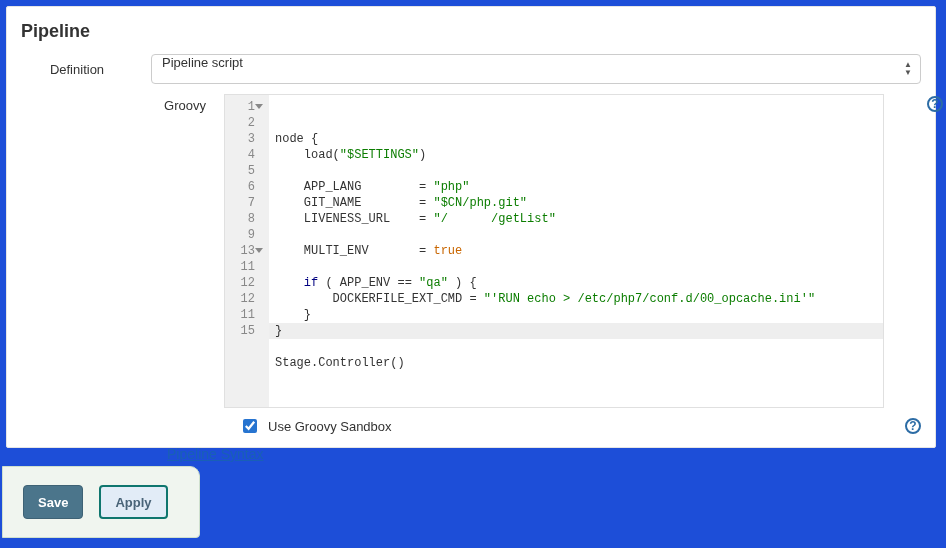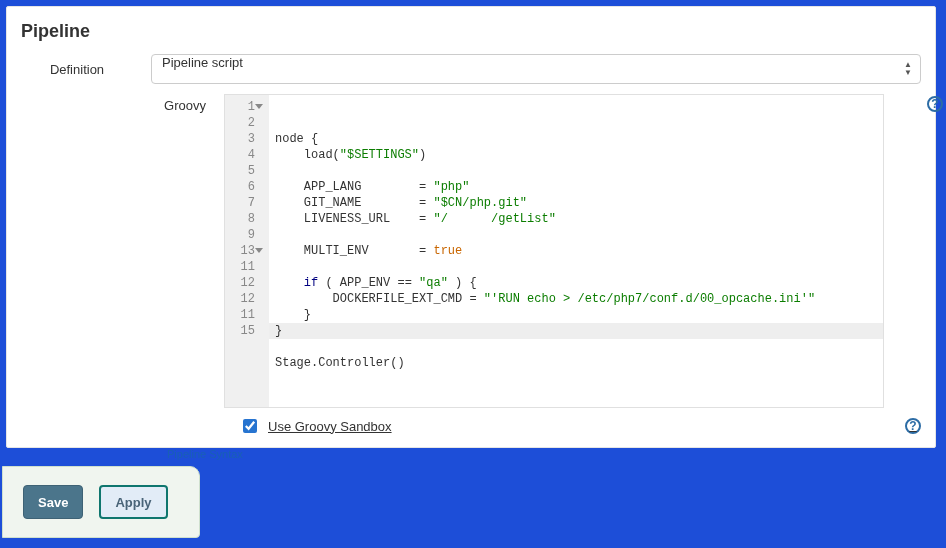--- a/index.html
+++ b/index.html
@@ -144,34 +144,34 @@
     align-items: flex-start;
     padding: 0 14px 6px 14px;
   }
   .sandbox-chk-wrap {
     margin-left: 218px;
     display: flex;
     align-items: center;
     gap: 8px;
     position: relative;
     flex:1;
-    text-decoration:underline;
   }
   .sandbox-chk {
     width: 14px; height: 14px;
     accent-color: #2774d0;
   }
   .link-row {
     padding: 0 0 0 160px;
     margin-top: 4px;
   }
   .link {
     color: #1960b5;
-    cursor: pointer;
-    font-size: 11px;
+    text-decoration: underline;
+    cursor: pointer;
+    font-size: 14px;
   }
   .footer {
     position: absolute;
     left: 2px;
     bottom: 10px;
     background: #f0f5ef;
     border: 1px solid #cfe0ce;
     border-top-right-radius: 10px;
     border-bottom-right-radius: 4px;
     padding: 18px 20px;

